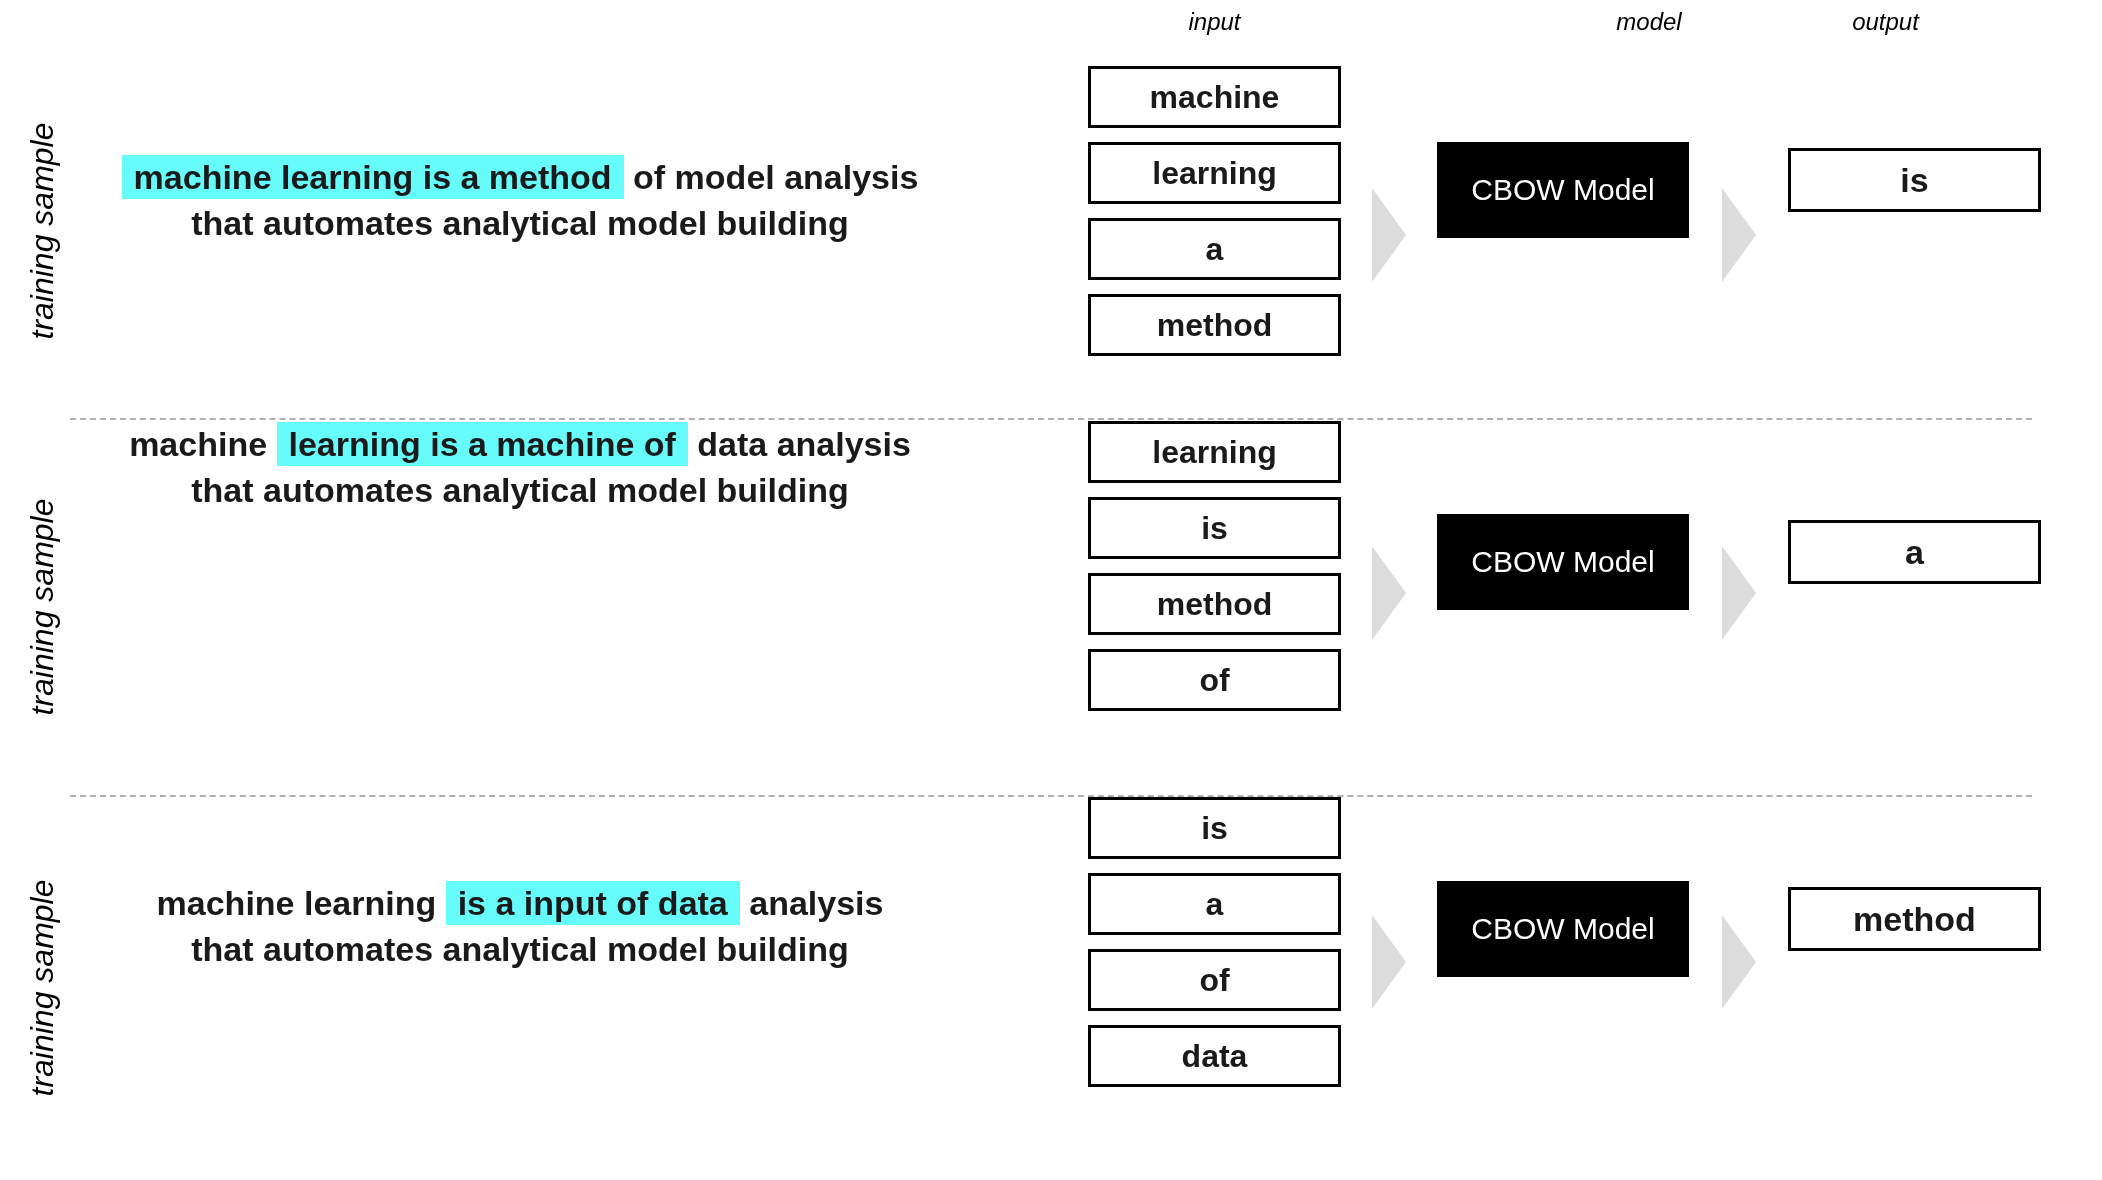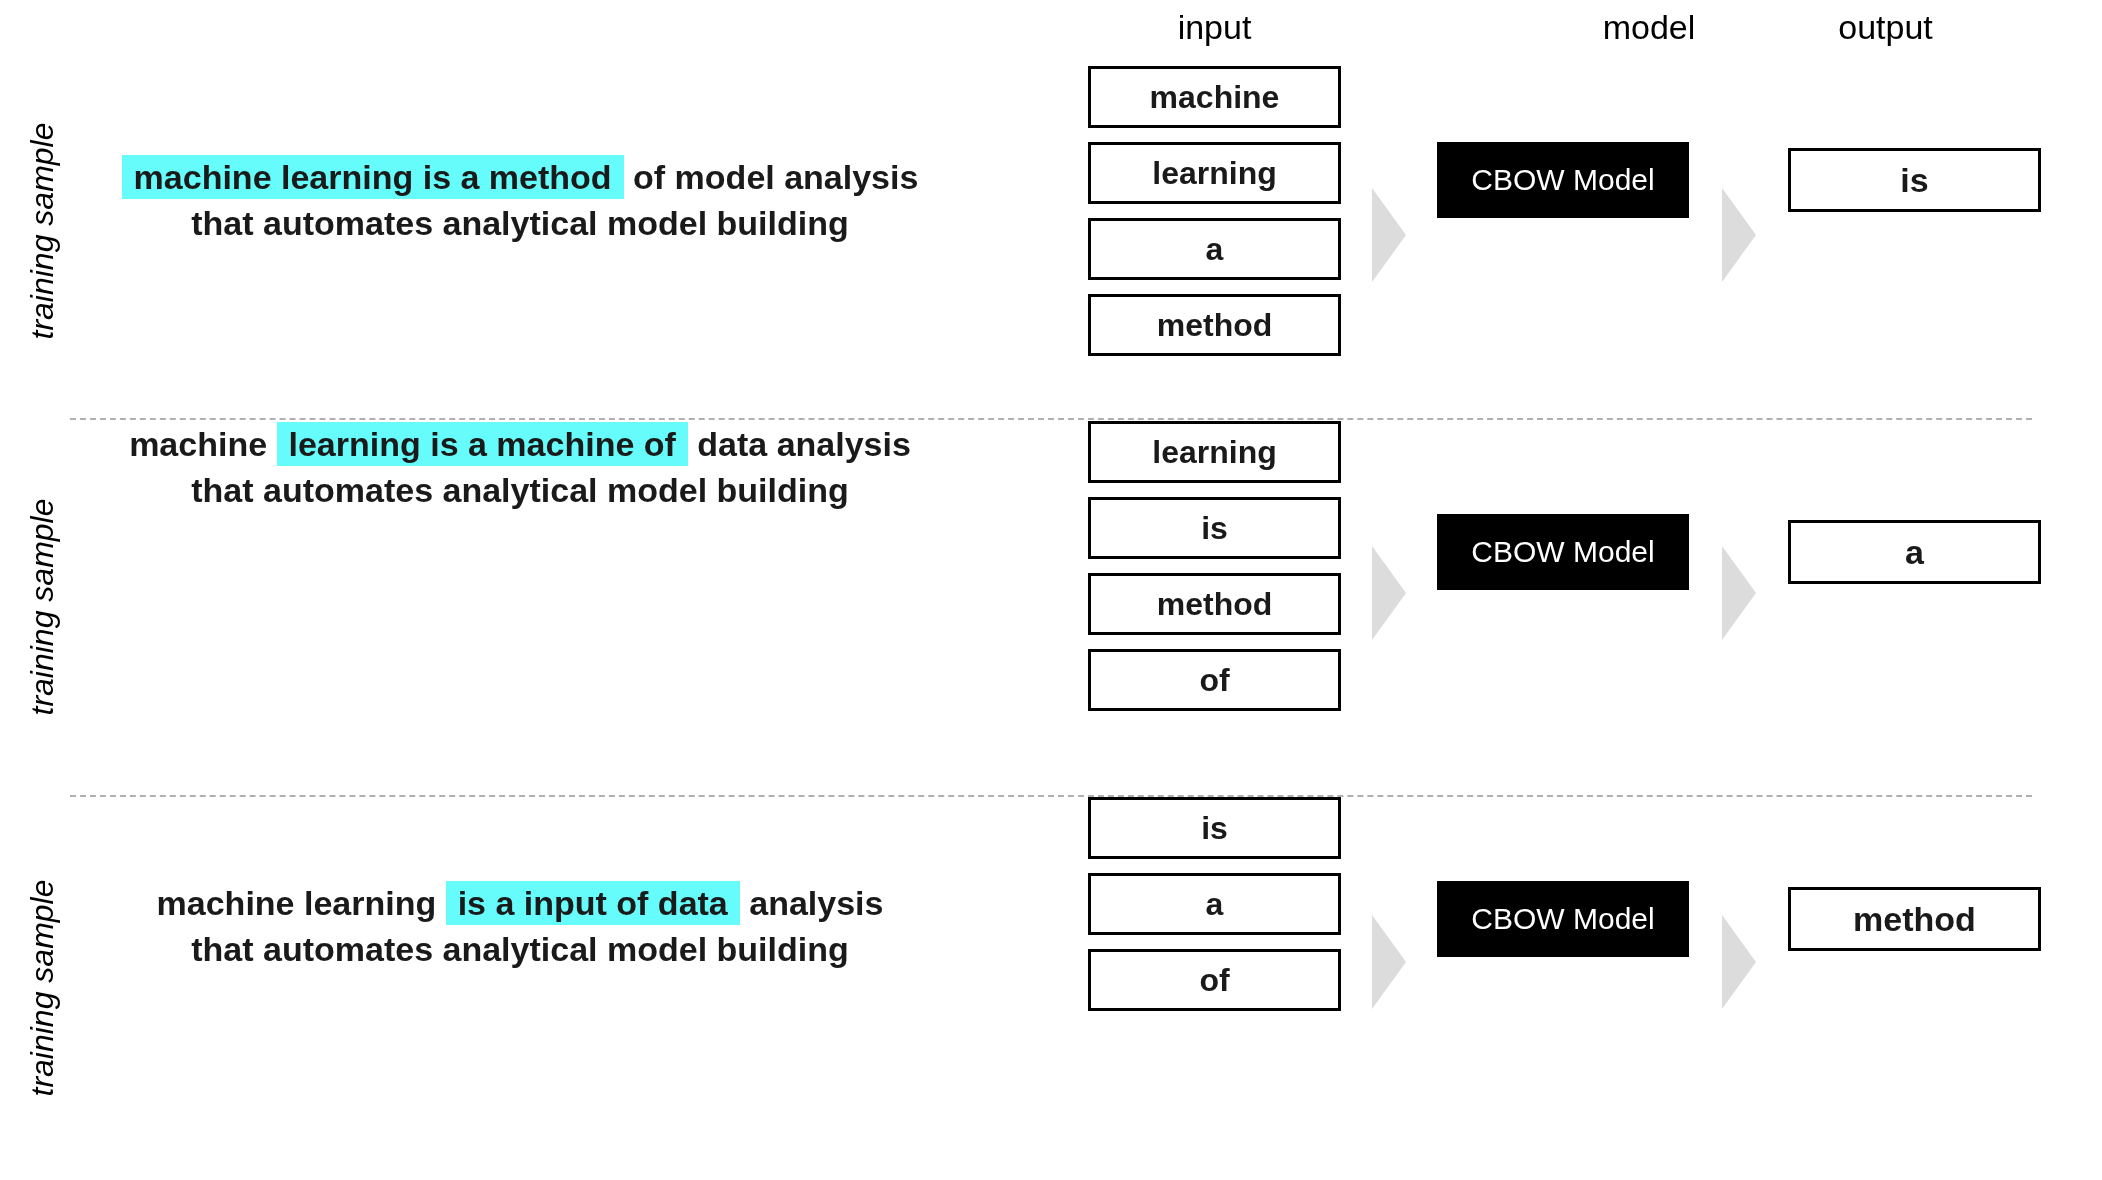--- a/index.html
+++ b/index.html
@@ -13,21 +13,22 @@
     position: relative;
     font-family: "Liberation Sans", sans-serif;
     color: #1a1a1a;
     overflow: hidden;
   }
 
   
   .col-header {
     position: absolute;
     top: 8px;
-    font-size: 34px;
+    font-style: italic;
+    font-size: 24px;
     font-weight: 400;
     color: #000000;
     text-align: center;
     white-space: nowrap;
   }
   #hdr-input  { left: 1088px; width: 253px; }
   #hdr-model  { left: 1523px; width: 252px; }
   #hdr-output { left: 1759px; width: 253px; }
 
   
@@ -117,21 +118,21 @@
   .arrow-right { left: 1722px; }
   #row-0 .arrow { top: 148px; }
   #row-1 .arrow { top: 128px; }
   #row-2 .arrow { top: 120px; }
 
   
   .model-box {
     position: absolute;
     left: 1437px;
     width: 252px;
-    height: 76px;
+    height: 96px;
     background: #000000;
     color: #ffffff;
     display: flex;
     align-items: center;
     justify-content: center;
     font-size: 30px;
     font-weight: 400;
   }
   #row-0 .model-box { top: 102px; }
   #row-1 .model-box { top: 96px;  }
@@ -250,20 +251,21 @@
     <span class="ln">
       <span>machine learning </span><span class="hl">is a input of data</span><span> analysis</span>
     </span>
     <span class="ln">that automates analytical model building</span>
   </div>
 
   <div class="input-stack">
     <div class="word-box">is</div>
     <div class="word-box">a</div>
     <div class="word-box">of</div>
+    <div class="word-box">data</div>
   </div>
 
   <div class="arrow arrow-left">
     <svg width="34" height="94" viewBox="0 0 34 94">
         <polygon points="0,0 34,47 0,94" fill="#DCDCDC"></polygon>
       </svg>
   </div>
 
   <div class="model-box">CBOW Model</div>
 

